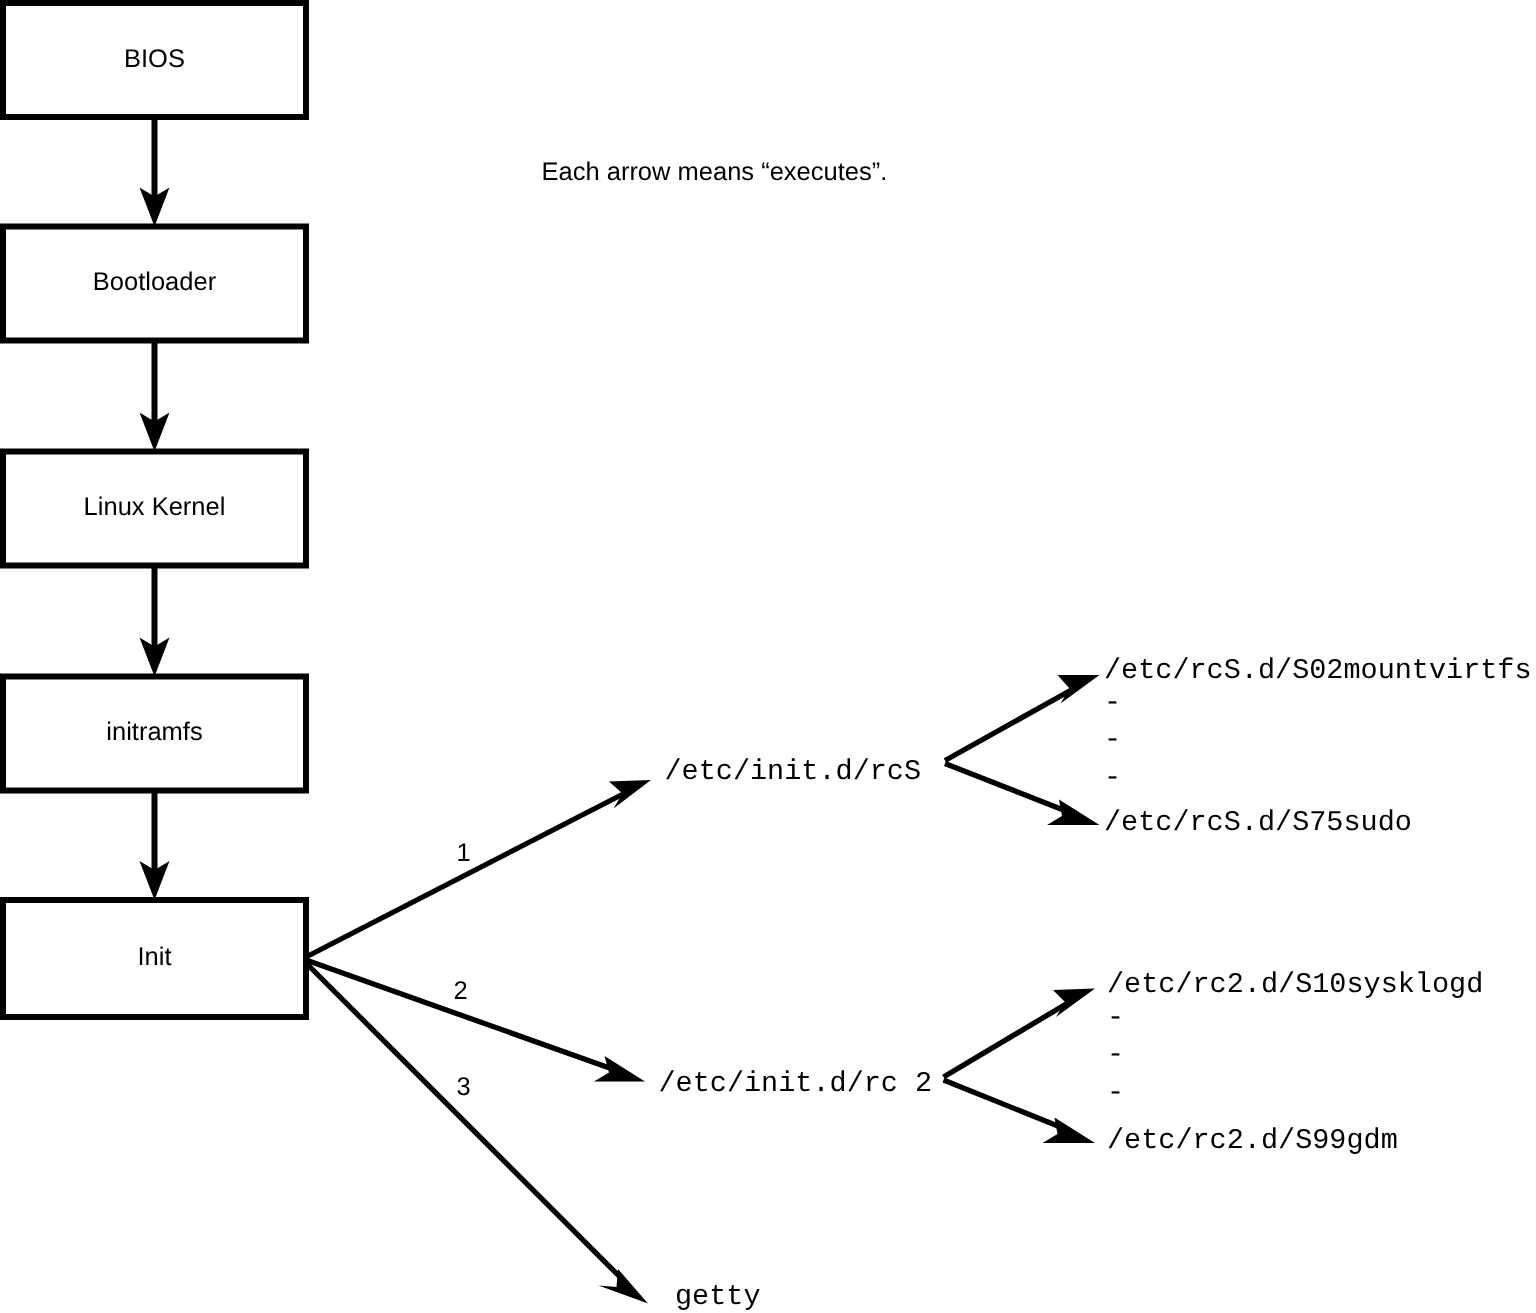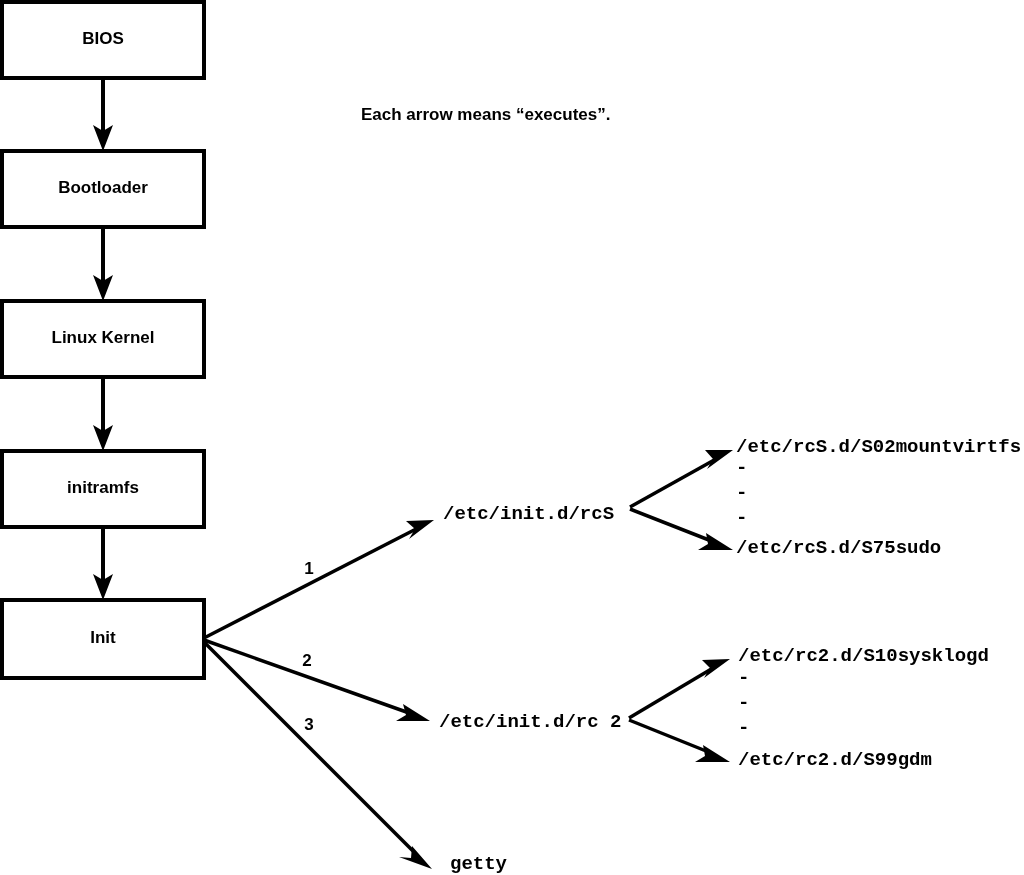--- a/index.html
+++ b/index.html
@@ -10,21 +10,20 @@
   body {
     width: 1024px;
     height: 875px;
     font-family: "Liberation Sans", sans-serif;
     overflow: hidden;
   }
   #diagram-root {
     position: relative;
     width: 1024px;
     height: 875px;
-    font-weight: bold;
   }
   svg#boot-diagram {
     display: block;
     width: 1024px;
     height: 875px;
   }
   .node-box {
     fill: #ffffff;
     stroke: #000000;
     stroke-width: 4;

